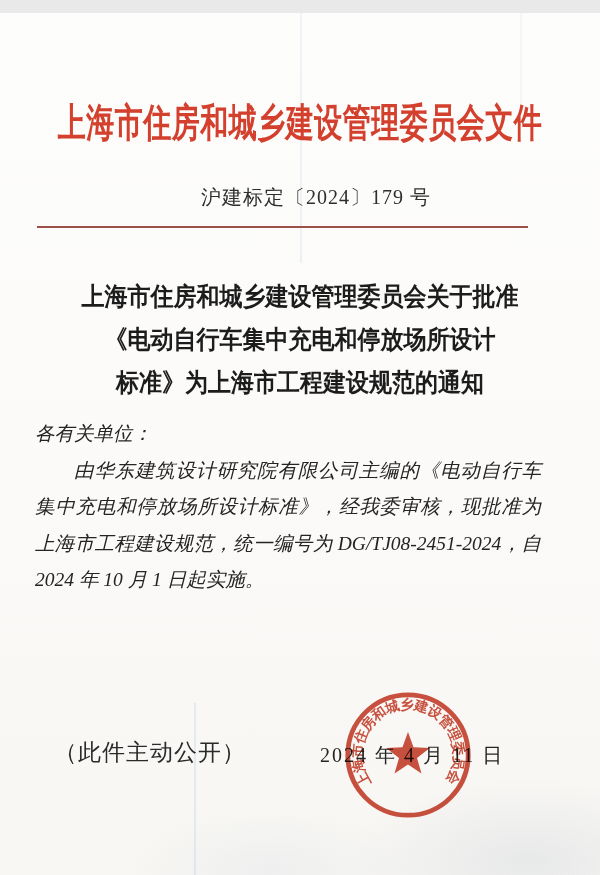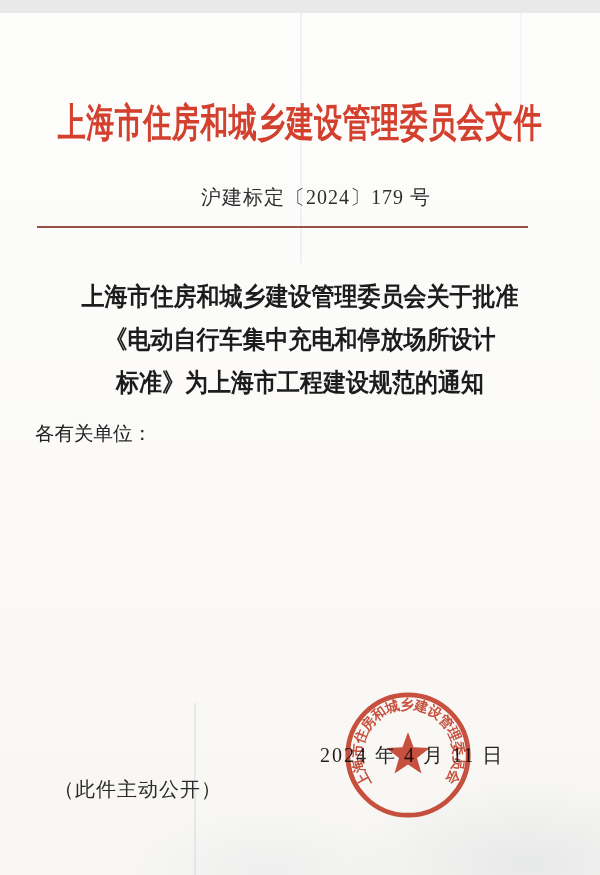--- a/index.html
+++ b/index.html
@@ -46,39 +46,40 @@
     text-align: center;
     font-size: 23px; font-weight: bold; line-height: 39px;
     color: #1c1c1c;
     transform: scaleY(1.1); transform-origin: 50% 0;
   }
   .body-text {
     position: absolute; top: 403px; left: 35px; width: 506px;
     font-size: 19.5px; line-height: 36.5px;
     text-align: justify;
     color: #242424;
+    font-style: italic;
   }
   .body-text p { margin: 0; text-indent: 2em; }
   .body-text p.salutation { text-indent: 0; }
 
   .issue-date {
     position: absolute; top: 729px; left: 320px;
     font-size: 20px; letter-spacing: 2px; color: #242424;
     z-index: 1; white-space: nowrap;
   }
   .seal {
     position: absolute; left: 322px; top: 656px;
     width: 172px; height: 172px;
     z-index: 2;
     mix-blend-mode: multiply;
     opacity: 0.92;
   }
   .disclosure {
-    position: absolute; top: 763px; left: 54px;
-    font-size: 20px; color: #2a2a2a; letter-spacing: 1px;
+    position: absolute; top: 724px; left: 54px;
+    font-size: 23px; color: #2a2a2a; letter-spacing: 1px;
   }
 </style>
 </head>
 <body>
 
 <div class="page">
 
   <div class="fold fold-a"></div>
   <div class="fold fold-b"></div>
   <div class="fold fold-c"></div>
@@ -90,20 +91,21 @@
   <div class="red-rule"></div>
 
   <div class="notice-title">
     <div>上海市住房和城乡建设管理委员会关于批准</div>
     <div>《电动自行车集中充电和停放场所设计</div>
     <div>标准》为上海市工程建设规范的通知</div>
   </div>
 
   <div class="body-text">
     <p class="salutation">各有关单位：</p>
+    <p>由华东建筑设计研究院有限公司主编的《电动自行车集中充电和停放场所设计标准》，经我委审核，现批准为上海市工程建设规范，统一编号为 DG/TJ08-2451-2024，自 2024 年 10 月 1 日起实施。</p>
   </div>
 
   <div class="issue-date">2024 年 4 月 11 日</div>
 
   <svg class="seal" viewBox="0 0 180 180" xmlns="http://www.w3.org/2000/svg">
     <circle cx="90" cy="90" r="63" fill="none" stroke="#c8432f" stroke-width="5"></circle>
     <path id="sealArc" d="M 51.9 119.2 A 48 48 0 1 1 128.1 119.2" fill="none"></path>
     <text font-size="14.5" font-weight="bold" fill="#c8432f">
       <textPath href="#sealArc" startOffset="0" textLength="211" lengthAdjust="spacing">上海市住房和城乡建设管理委员会</textPath>
     </text>

